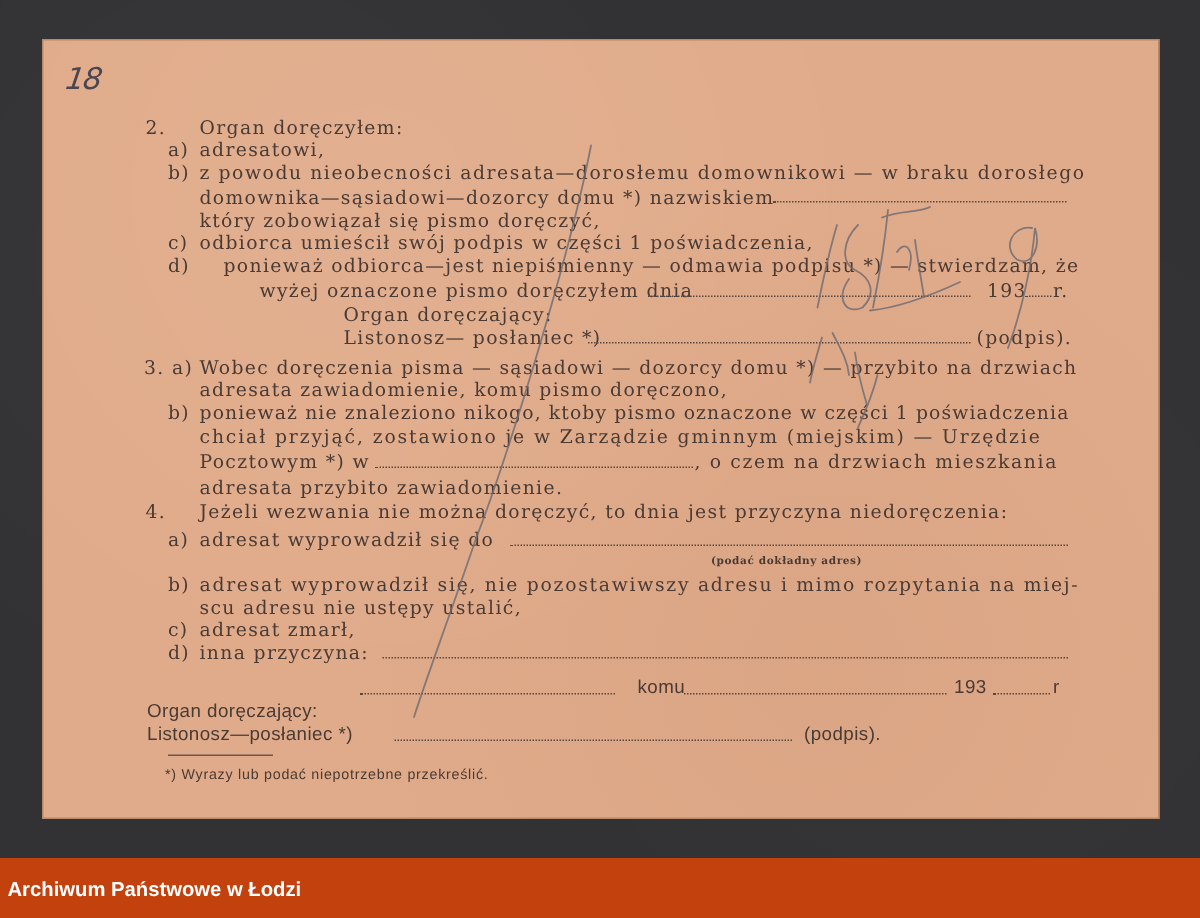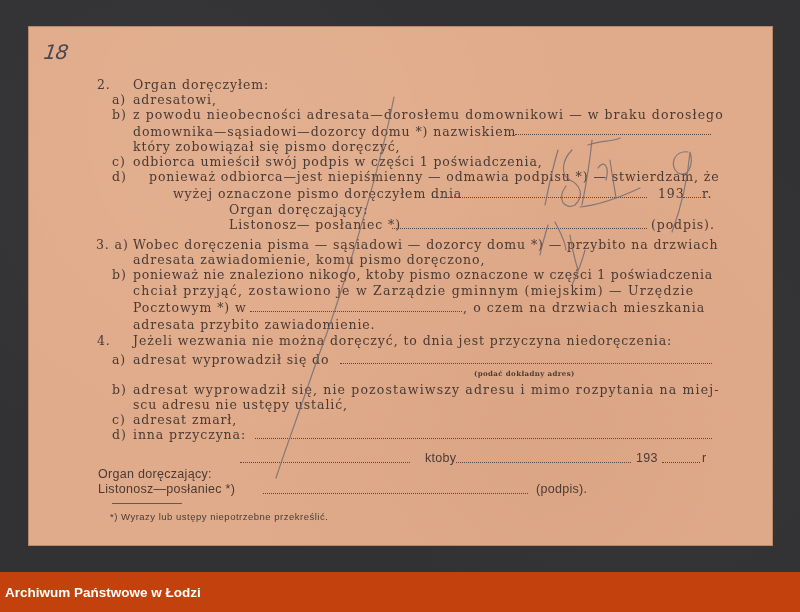--- a/index.html
+++ b/index.html
@@ -121,33 +121,33 @@
 <div class="txt" style="left:133px;top:398px;">scu adresu nie ustępy ustalić,</div>
 
 <div class="txt" style="left:112px;top:413px;">c)</div>
 <div class="txt" style="left:133px;top:413px;">adresat zmarł,</div>
 
 <div class="txt" style="left:112px;top:428px;">d)</div>
 <div class="txt" style="left:133px;top:428px;">inna przyczyna:</div>
 <div class="dots" style="left:255px;top:438px;width:457px;"></div>
 
 <div class="dots" style="left:240px;top:462px;width:170px;"></div>
-<div class="txt sans" style="left:425px;top:451px;">ktoby</div>
+<div class="txt sans" style="left:425px;top:451px;">komu</div>
 <div class="dots" style="left:456px;top:462px;width:175px;"></div>
 <div class="txt sans" style="left:636px;top:451px;">193</div>
 <div class="dots" style="left:662px;top:462px;width:38px;"></div>
 <div class="txt sans" style="left:702px;top:451px;">r</div>
 
 <div class="txt sans" style="left:98px;top:467px;">Organ doręczający:</div>
 <div class="txt sans" style="left:98px;top:482px;">Listonosz—posłaniec *)</div>
 <div class="dots" style="left:263px;top:493px;width:265px;"></div>
 <div class="txt sans" style="left:536px;top:482px;">(podpis).</div>
 
 <div class="hr-foot"></div>
-<div class="txt foot" style="left:110px;top:510px;">*) Wyrazy lub ustępy niepotrzebne przekreślić.</div>
+<div class="txt foot" style="left:110px;top:510px;">*) Wyrazy lub podać niepotrzebne przekreślić.</div>
 
 <svg class="pencil" width="800" height="572">
   <g fill="none" stroke="#6d6a72" stroke-width="1.2" stroke-linecap="round" opacity="0.8">
 
     <path d="M394 97 C380 170, 340 300, 317 360 C300 410, 285 450, 276 478"></path>
 
     <path d="M558 150 C552 170, 548 190, 545 205"></path>
     <path d="M572 150 C562 160, 560 175, 570 180 C580 185, 585 195, 575 205 C565 210, 556 200, 566 186"></path>
     <path d="M592 140 C590 160, 586 185, 582 205"></path>
     <path d="M588 145 C600 140, 612 142, 620 138"></path>

